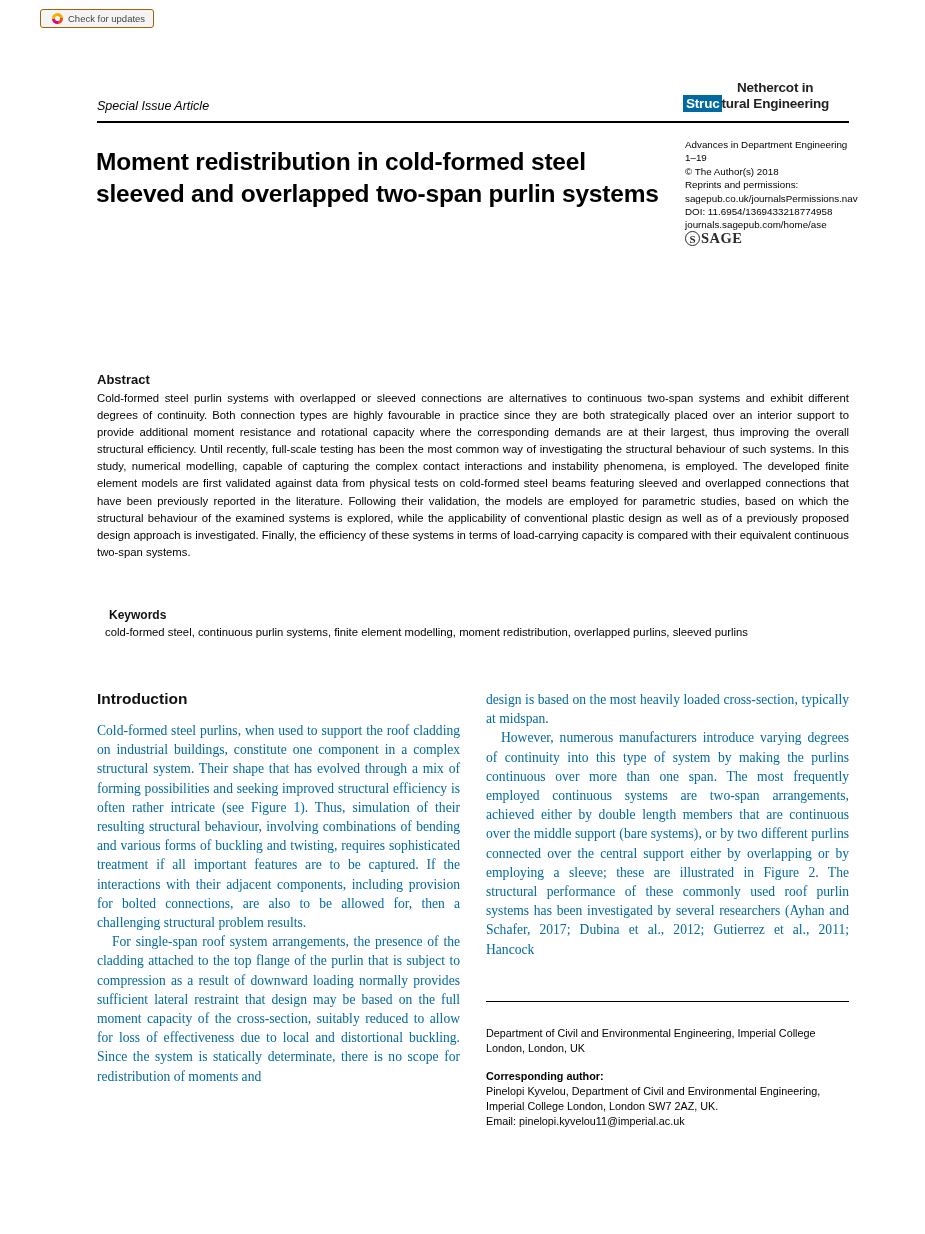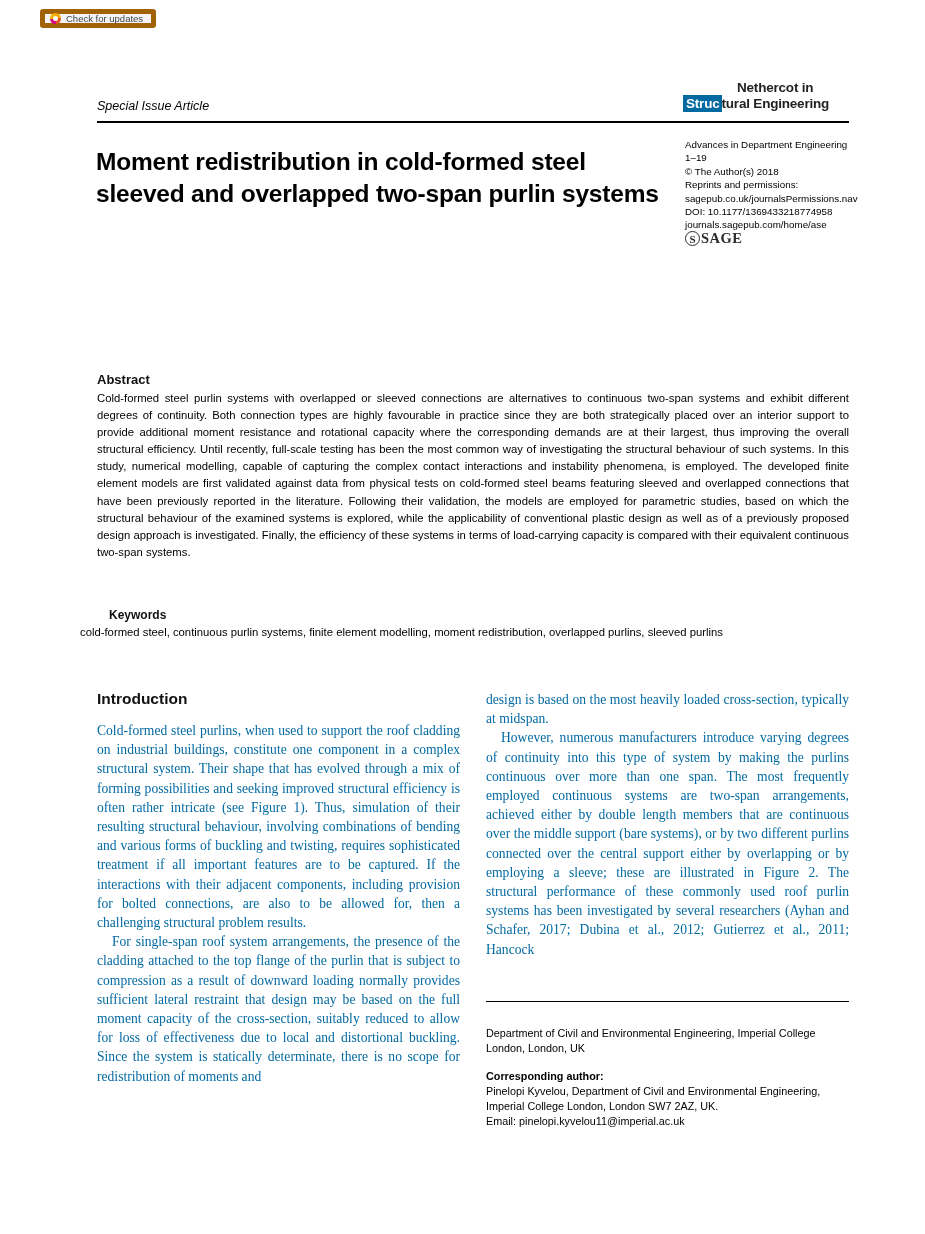--- a/index.html
+++ b/index.html
@@ -14,23 +14,23 @@
     overflow: hidden;
   }
 
   
   .badge {
     position: absolute;
     left: 40px; top: 9px;
     height: 19px;
     display: flex; align-items: center; gap: 5px;
     background: #f4f4f4;
-    border: 5px solid #a16207;
+    border: 1px solid #a16207;
     border-radius: 3px;
-    padding: 0 8px 0 5px;
+    padding: 0 8px 0 11px;
     cursor: pointer;
     text-align: center;
   }
   .badge-icon {
     width: 11px; height: 11px;
     border-radius: 50%;
     background: conic-gradient(#f6a800 0 25%, #e84e1b 25% 50%, #d7037f 50% 75%, #f9b200 75% 100%);
     position: relative;
   }
   .badge-icon::after {
@@ -149,21 +149,21 @@
   
   .keywords-heading {
     position: absolute;
     left: 97px; top: 608px;
     font-size: 12px;
     font-weight: bold;
     padding-left: 12px;
   }
   .keywords-text {
     position: absolute;
-    left: 80px; top: 626px;
+    left: 105px; top: 626px;
     width: 752px;
     font-size: 11.3px;
     color: #000;
   }
 
   
   .body-cols {
     position: absolute;
     left: 97px; top: 690px;
     width: 752px;
@@ -220,21 +220,21 @@
   </div>
 
   <h1 class="title">Moment redistribution in cold-formed steel sleeved and overlapped two-span purlin systems</h1>
 
   <div class="meta">
     <div>Advances in Department Engineering</div>
     <div>1–19</div>
     <div>© The Author(s) 2018</div>
     <div>Reprints and permissions:</div>
     <div>sagepub.co.uk/journalsPermissions.nav</div>
-    <div>DOI: 10.1177/1369433218774958</div>
+    <div>DOI: 11.6954/1369433218774958</div>
     <div>journals.sagepub.com/home/ase</div>
   </div>
 
   <div class="sage-logo">
     <span class="sage-s">S</span>
     <span class="sage-word">SAGE</span>
   </div>
 
 
   <div class="abstract-heading">Abstract</div>

